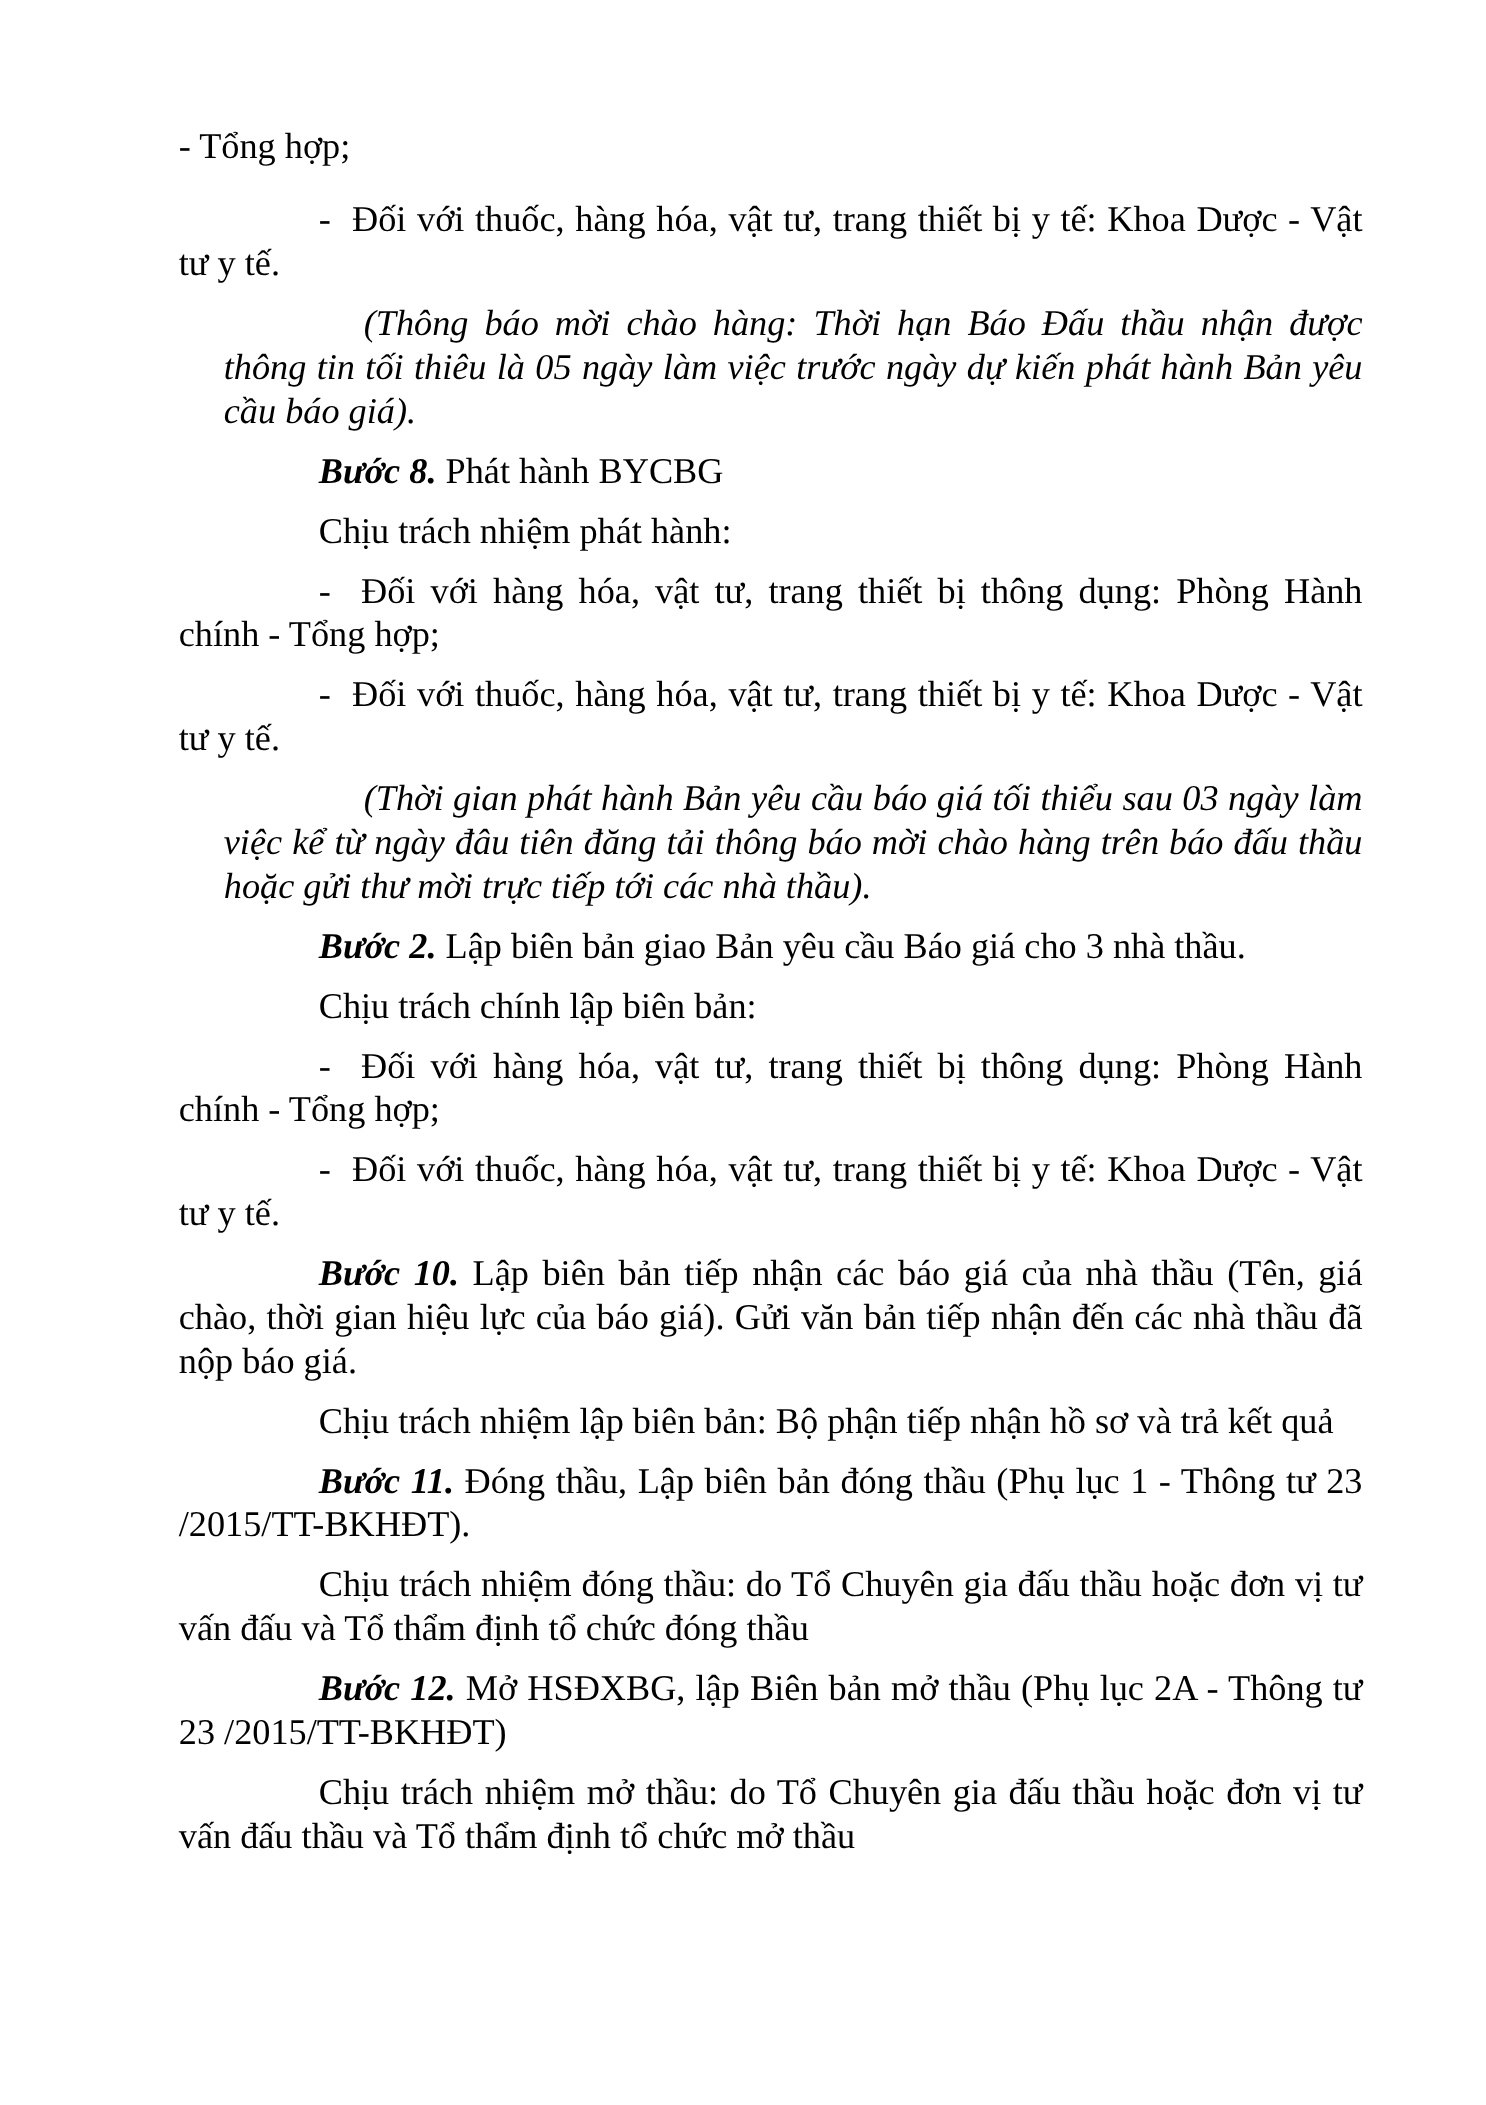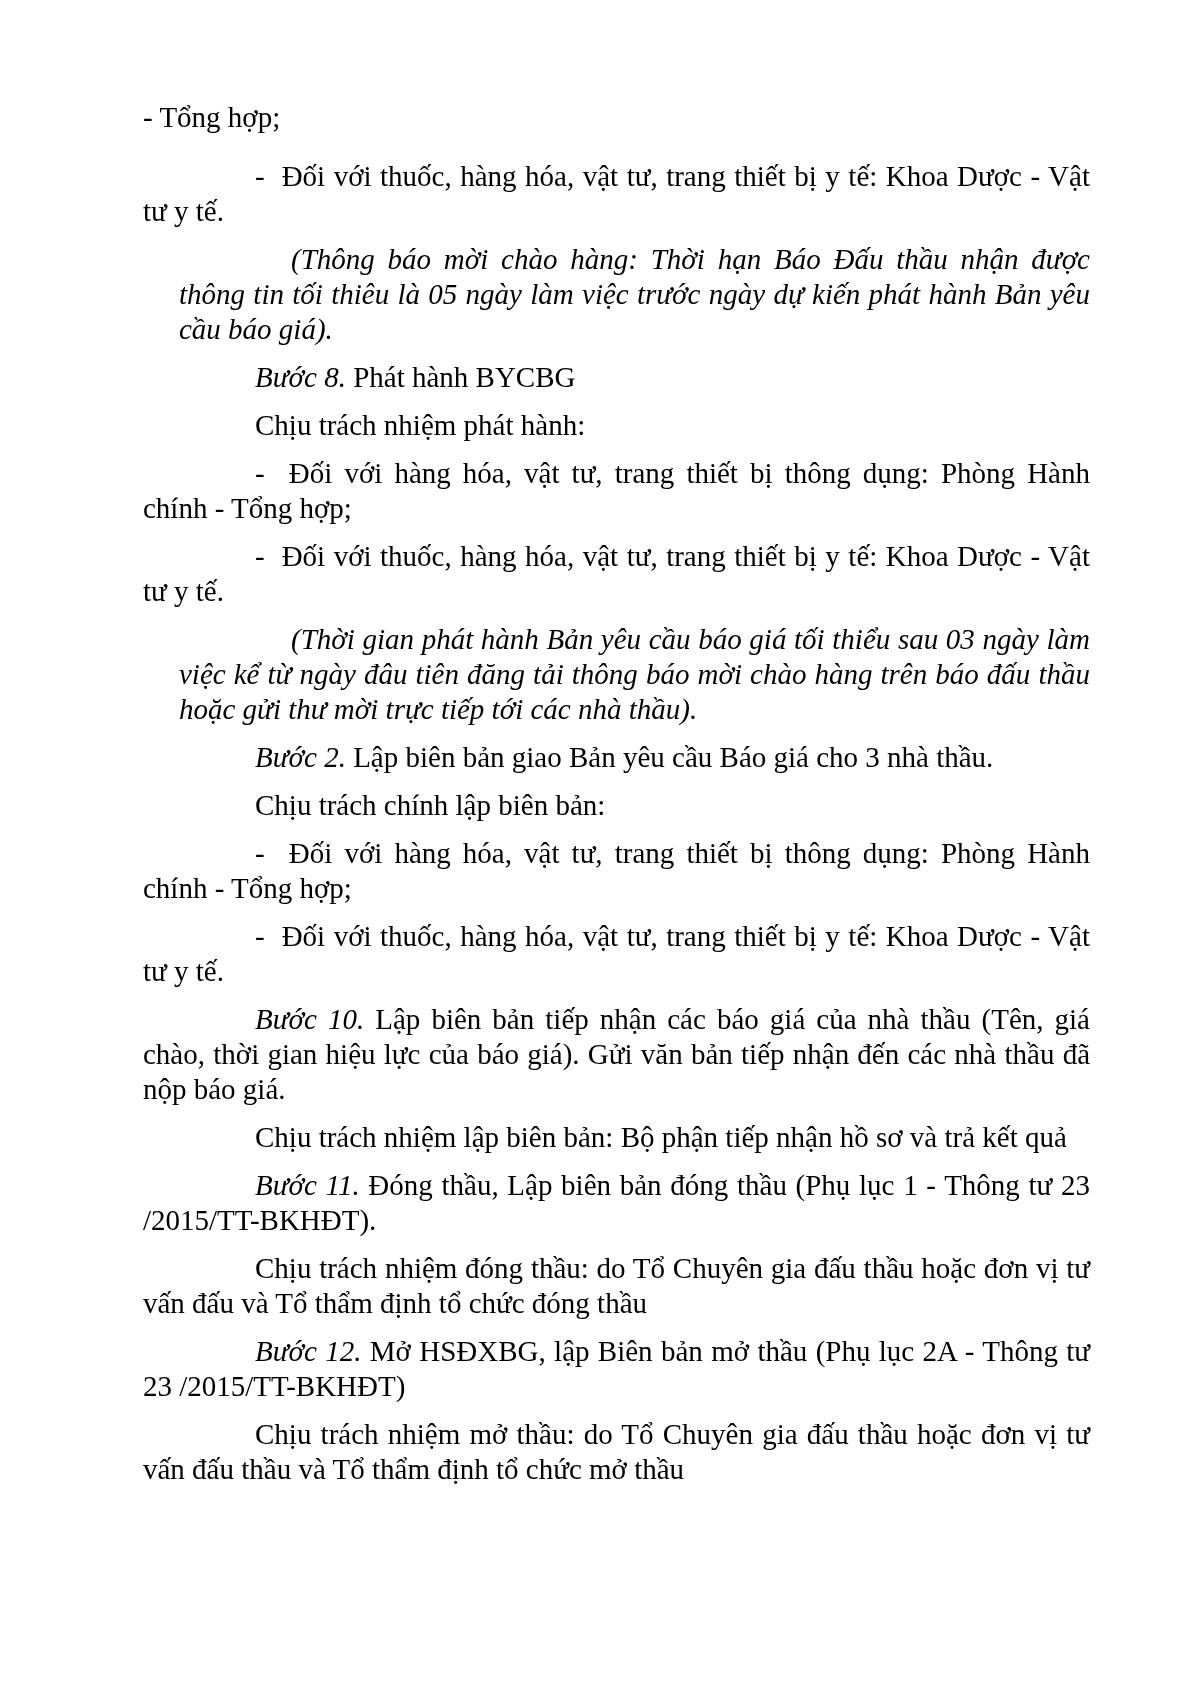--- a/index.html
+++ b/index.html
@@ -31,21 +31,21 @@
       text-indent: 112px;
     }
     p.after-gap {
       margin-bottom: 24px;
     }
     p.note {
       font-style: italic;
       margin-left: 36px;
     }
     .step-label {
-      font-weight: normal;
+      font-weight: bold;
       font-style: italic;
     }
     .footer {
       margin-top: 10px;
       font-size: 32px;
       line-height: 35px;
       text-align: center;
     }
   </style>
 </head>

